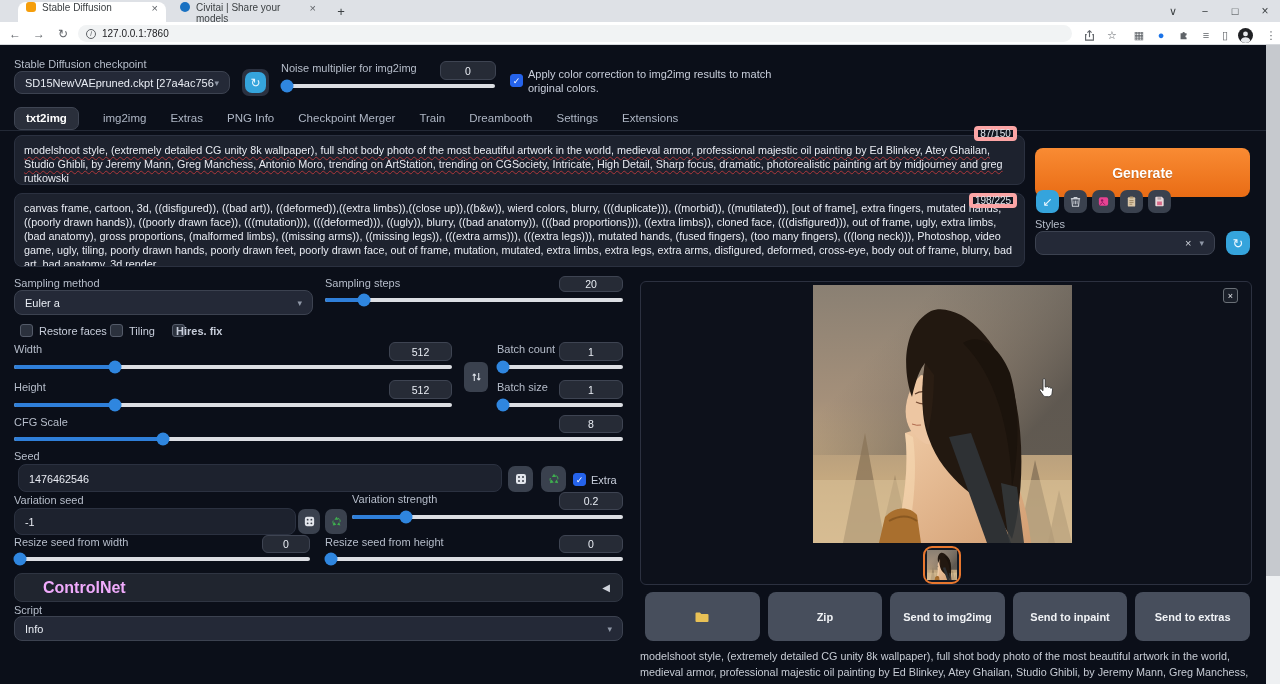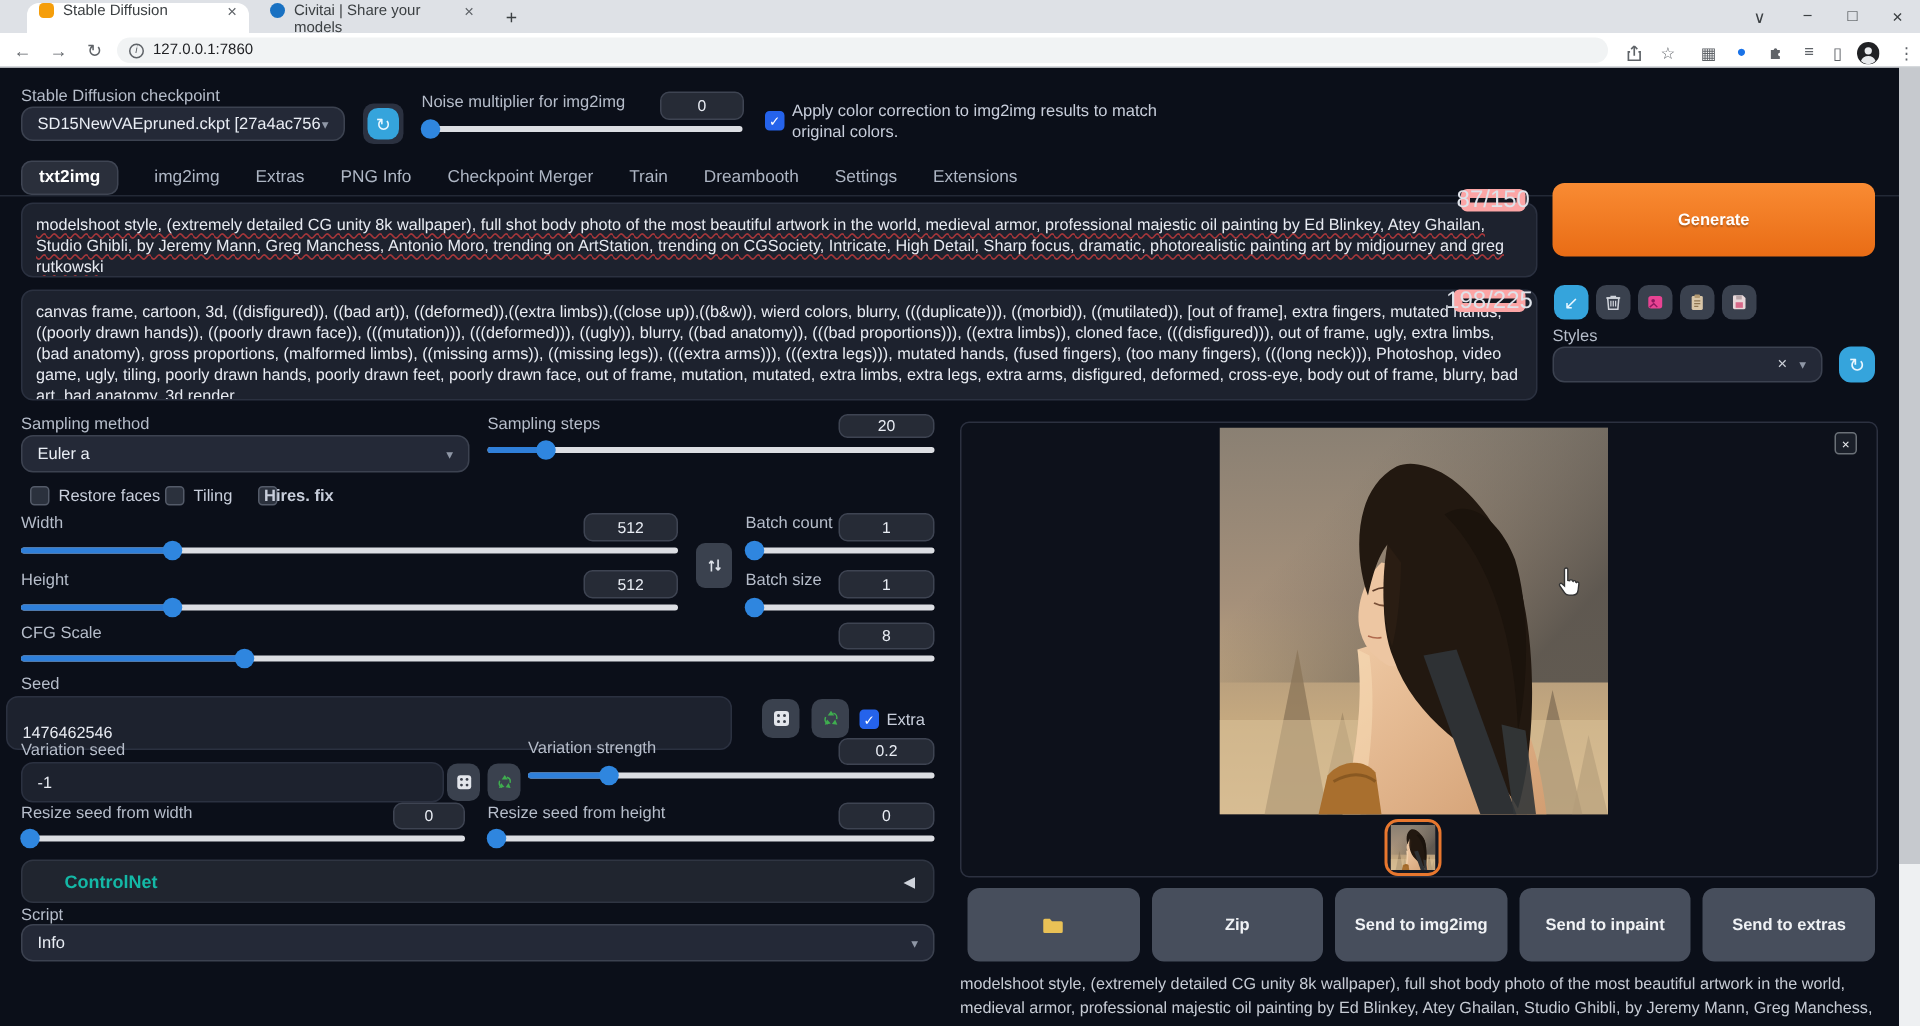--- a/index.html
+++ b/index.html
@@ -34,25 +34,25 @@
       font-size:11px;display:flex;align-items:center;padding:0 10px;box-sizing:border-box;}
   .dd .caret{margin-left:auto;color:#8f97a6;font-size:9px;}
   .sl{position:absolute;height:4px;border-radius:2px;background:#dcdee3;}
   .sl .fill{position:absolute;left:0;top:0;bottom:0;background:#2f7fd9;border-radius:2px;}
   .sl .knob{position:absolute;top:50%;width:13px;height:13px;border-radius:50%;background:#2f86df;
             transform:translate(-50%,-50%);}
   .cb{position:absolute;width:13px;height:13px;border-radius:3px;background:#2b313d;border:1px solid #545b69;
       box-sizing:border-box;display:flex;align-items:center;justify-content:center;font-size:9px;color:#fff;}
   .cb.checked{background:#2563eb;border-color:#2563eb;}
   .ib{position:absolute;background:#3a414e;border-radius:7px;display:flex;align-items:center;justify-content:center;}
-  .gen{position:absolute;left:1035px;top:122px;width:215px;height:49px;border-radius:8px;
-       background:linear-gradient(180deg,#f98b33,#e96c15);color:#ffffff;font-weight:700;font-size:11px;
+  .gen{position:absolute;left:1035px;top:148px;width:215px;height:49px;border-radius:8px;
+       background:linear-gradient(180deg,#f98b33,#e96c15);color:#ffffff;font-weight:700;font-size:14px;
        display:flex;align-items:center;justify-content:center;text-shadow:0 1px 1px rgba(0,0,0,.25);}
-  .counter{position:absolute;background:#12161f;border:6px solid #fca5a5;border-radius:4px;color:#dfe3ea;
-           font-size:16px;display:flex;align-items:center;justify-content:center;box-sizing:border-box;}
+  .counter{position:absolute;background:#12161f;border:4px solid #fca5a5;border-radius:4px;color:#dfe3ea;
+           font-size:10px;display:flex;align-items:center;justify-content:center;box-sizing:border-box;}
   .ta{position:absolute;background:#1d222e;border:1px solid #2b3140;border-radius:8px;box-sizing:border-box;
       padding:7px 9px;font-size:10.8px;line-height:14px;color:#e8ebf2;overflow:hidden;}
   .wavy{text-decoration-line:underline;text-decoration-style:wavy;text-decoration-color:rgba(224,62,62,.7);
         text-decoration-thickness:1px;text-underline-offset:2px;}
   .gbtn{flex:1;background:#474e5c;border-radius:8px;color:#f0f2f5;font-size:11px;font-weight:600;
         display:flex;align-items:center;justify-content:center;text-align:center;line-height:14px;padding:0 6px;box-sizing:border-box;}
   .blue-btn{background:#35a4dc;color:#eaf7ff;}
   .divider{position:absolute;left:0;top:130px;width:1280px;height:1px;background:#232936;}
   .navtab{font-size:11.5px;color:#aeb6c4;white-space:nowrap;}
   .navtab.active{color:#ffffff;font-weight:600;}
@@ -289,21 +289,21 @@
   </div>
 
   <div class="pl" style="left:14px;top:416px;">CFG Scale</div>
   <div class="vb" style="left:559px;top:415px;width:64px;height:18px;">8</div>
   <div class="sl" style="left:14px;top:437px;width:609px;">
     <div class="fill" style="width:24.5%;"></div>
       <div class="knob" style="left:24.5%;"></div>
   </div>
 
   <div class="pl" style="left:14px;top:450px;">Seed</div>
-  <div class="ta" style="left:4px;top:464px;width:484px;height:28px;padding:17px 10px;border-radius:8px;">
+  <div class="ta" style="left:18px;top:464px;width:484px;height:28px;padding:7px 10px;border-radius:8px;">
     <span>1476462546</span>
   </div>
   <div class="ib" style="left:508px;top:466px;width:25px;height:26px;">
     <svg width="14" height="14" viewBox="0 0 14 14">
         <rect x="2" y="2" width="10" height="10" rx="2.2" fill="#e3e6ec"></rect>
         <circle cx="5" cy="5" r="1" fill="#3a3f4a"></circle>
         <circle cx="9" cy="5" r="1" fill="#3a3f4a"></circle>
         <circle cx="5" cy="9" r="1" fill="#3a3f4a"></circle>
         <circle cx="9" cy="9" r="1" fill="#3a3f4a"></circle>
       </svg>
@@ -354,21 +354,21 @@
       <div class="knob" style="left:6px;"></div>
   </div>
   <div class="pl" style="left:325px;top:536px;">Resize seed from height</div>
   <div class="vb" style="left:559px;top:535px;width:64px;height:18px;">0</div>
   <div class="sl" style="left:325px;top:557px;width:298px;">
     <div class="fill" style="width:0%;"></div>
       <div class="knob" style="left:6px;"></div>
   </div>
 
   <div class="abs" style="left:14px;top:573px;width:609px;height:29px;background:#20252f;border:1px solid #2f3542;border-radius:8px;box-sizing:border-box;display:flex;align-items:center;padding:0 12px 0 28px;">
-    <span style="font-size:12px;font-weight:600;color:#14b8a6;">ControlNet</span>
+    <span style="font-size:16px;font-weight:600;color:#f0abfc;">ControlNet</span>
     <span style="margin-left:auto;color:#cfd3db;font-size:10px;">◀</span>
   </div>
 
   <div class="pl" style="left:14px;top:604px;">Script</div>
   <div class="dd" style="left:14px;top:616px;width:609px;height:25px;">
     <span>Info</span>
     <span class="caret">▾</span>
   </div>
 
   <div class="abs" style="left:640px;top:281px;width:612px;height:304px;background:#0d111b;border:1px solid #2c3140;border-radius:6px;box-sizing:border-box;"></div>

